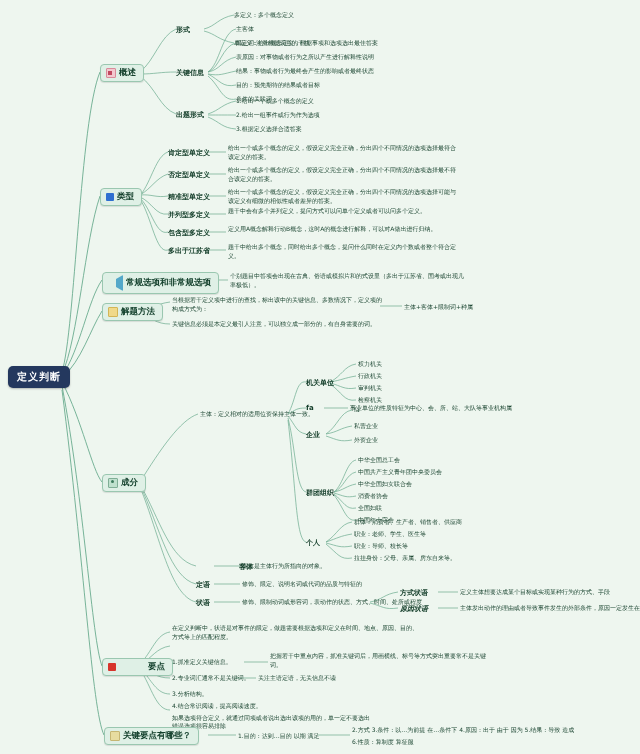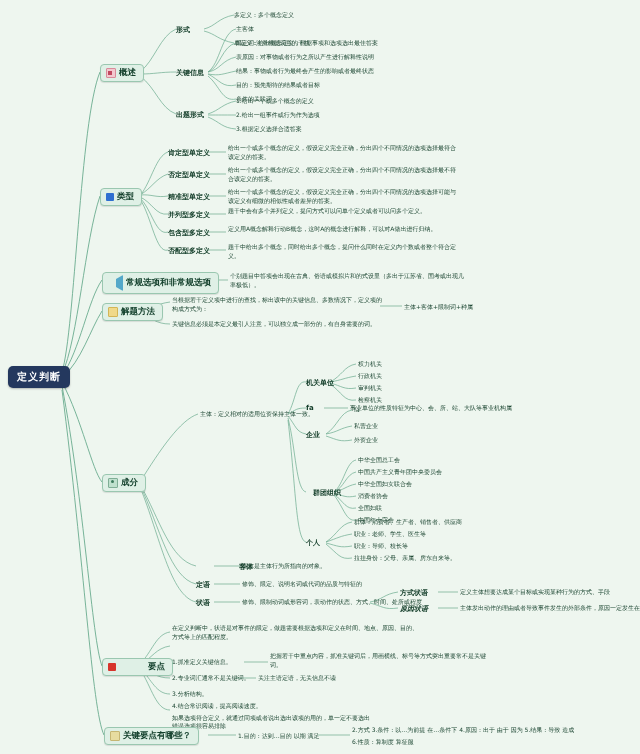--- a/index.html
+++ b/index.html
@@ -200,21 +200,21 @@
   <div class="node l2" style="left:168px;top:148px;">肯定型单定义</div>
   <div class="node leaf wide" style="left:228px;top:144px;width:228px;">给出一个或多个概念的定义，假设定义完全正确，分出四个不同情况的选项选择最符合该定义的答案。</div>
   <div class="node l2" style="left:168px;top:170px;">否定型单定义</div>
   <div class="node leaf wide" style="left:228px;top:166px;width:228px;">给出一个或多个概念的定义，假设定义完全正确，分出四个不同情况的选项选择最不符合该定义的答案。</div>
   <div class="node l2" style="left:168px;top:192px;text-align:center;">精准型单定义</div>
   <div class="node leaf wide" style="left:228px;top:188px;width:228px;">给出一个或多个概念的定义，假设定义完全正确，分出四个不同情况的选项选择可能与该定义有细微的相似性或者差异的答案。</div>
   <div class="node l2" style="left:168px;top:210px;">并列型多定义</div>
   <div class="node leaf wide" style="left:228px;top:207px;width:228px;">题干中会有多个并列定义，提问方式可以问单个定义或者可以问多个定义。</div>
   <div class="node l2" style="left:168px;top:228px;">包含型多定义</div>
   <div class="node leaf wide" style="left:228px;top:225px;width:228px;">定义用A概念解释行动B概念，这时A的概念进行解释，可以对A做出进行归纳。</div>
-  <div class="node l2" style="left:168px;top:246px;">否配型多定义</div>
+  <div class="node l2" style="left:168px;top:246px;">多出于江苏省</div>
   <div class="node leaf wide" style="left:228px;top:243px;width:228px;">题干中给出多个概念，同时给出多个概念，提问什么同时在定义内个数或者整个符合定义。</div>
 
   <div class="node l1" style="left:102px;top:272px;">
     <span class="ic ic-tri"></span>
     <span>常规选项和非常规选项</span>
   </div>
   <div class="node leaf wide" style="left:230px;top:272px;width:236px;">个别题目中答项会出现在古典、俗语或模拟片和的式设里（多出于江苏省、国考或出现几率极低）。</div>
 
   <div class="node l1" style="left:102px;top:303px;">
     <span class="ic ic-warn"></span>
@@ -238,21 +238,21 @@
   <div class="node leaf" style="left:358px;top:396px;">检察机关</div>
 
   <div class="node l2" style="left:306px;top:404px;">fa</div>
   <div class="node leaf" style="left:350px;top:404px;">事业单位的性质特征为中心、会、所、站、大队等事业机构属</div>
 
   <div class="node l2" style="left:306px;top:430px;">企业</div>
   <div class="node leaf" style="left:354px;top:406px;">fa</div>
   <div class="node leaf" style="left:354px;top:422px;">私营企业</div>
   <div class="node leaf" style="left:354px;top:436px;">外资企业</div>
 
-  <div class="node l2" style="left:313px;top:488px;">群团组织</div>
+  <div class="node l2" style="left:306px;top:488px;">群团组织</div>
   <div class="node leaf" style="left:358px;top:456px;">中华全国总工会</div>
   <div class="node leaf" style="left:358px;top:468px;">中国共产主义青年团中央委员会</div>
   <div class="node leaf" style="left:358px;top:480px;">中华全国妇女联合会</div>
   <div class="node leaf" style="left:358px;top:492px;">消费者协会</div>
   <div class="node leaf" style="left:358px;top:504px;">全国妇联</div>
   <div class="node leaf" style="left:358px;top:516px;">中国红十字会</div>
 
   <div class="node l2" style="left:306px;top:538px;">个人</div>
   <div class="node leaf" style="left:354px;top:518px;">群体：消费者、生产者、销售者、供应商</div>
   <div class="node leaf" style="left:354px;top:530px;">职业：老师、学生、医生等</div>

